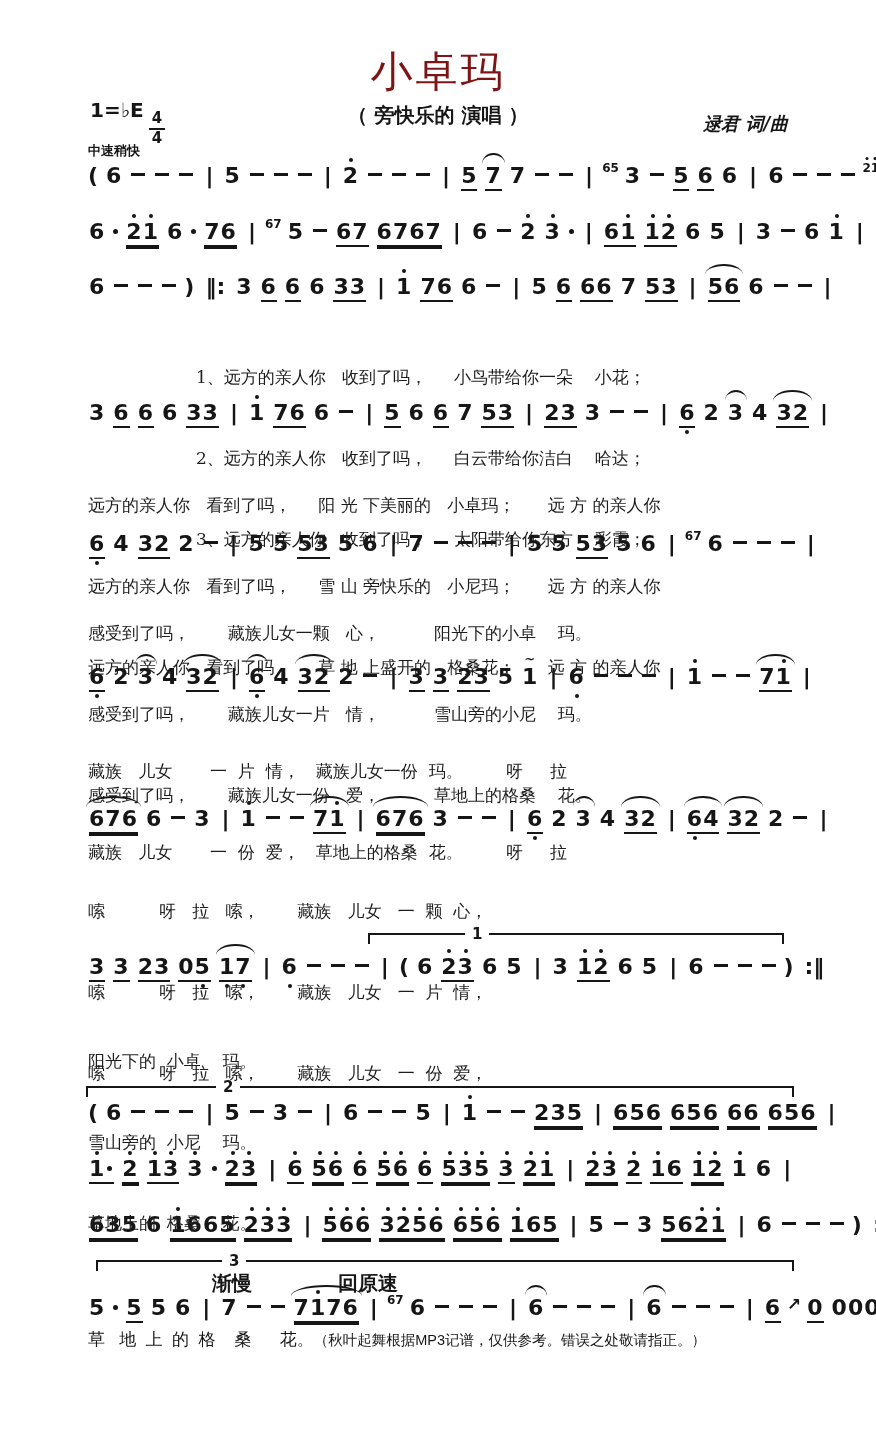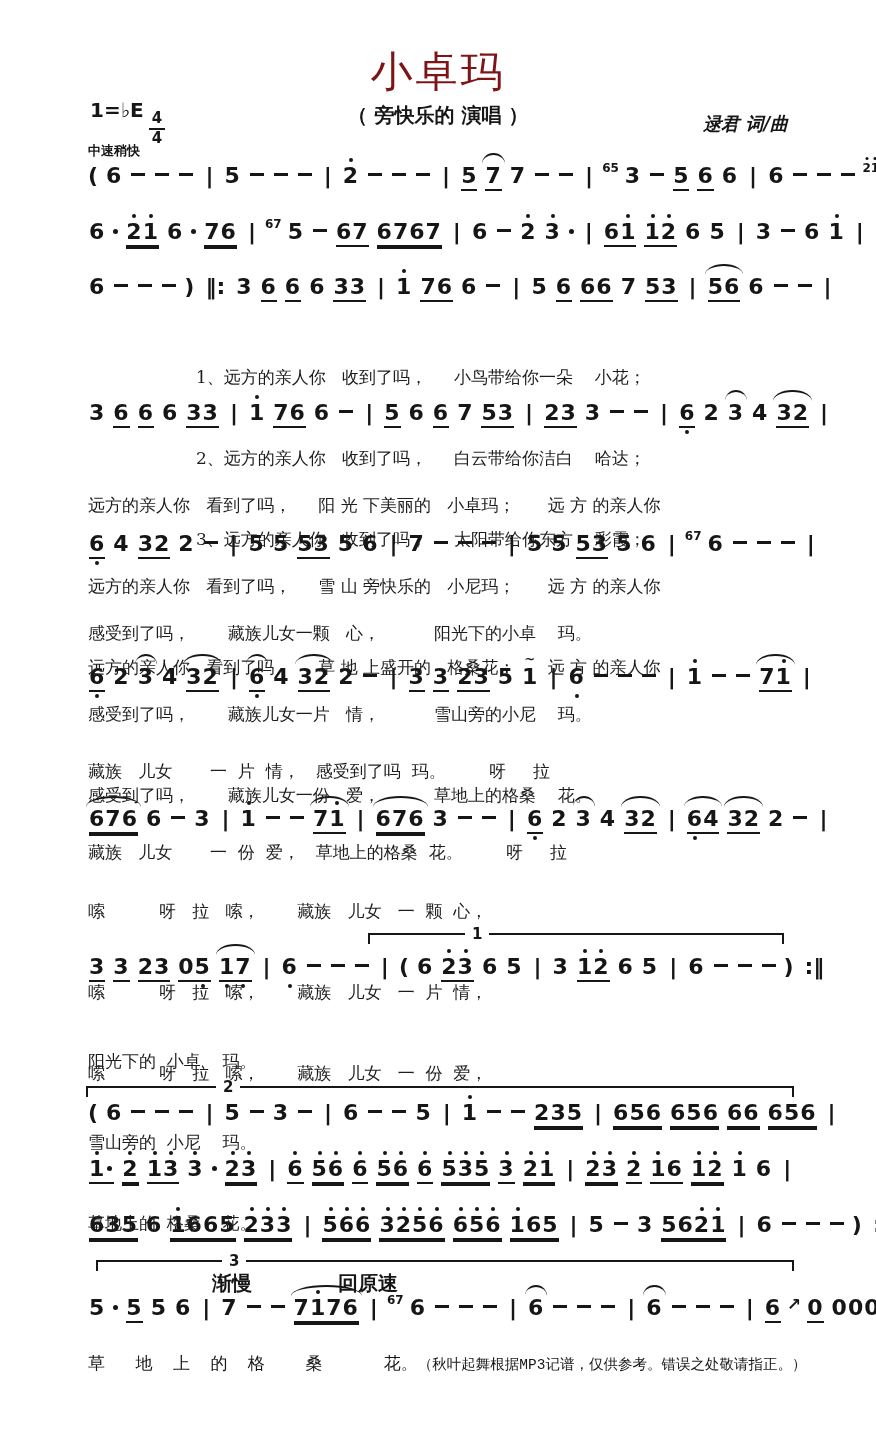--- a/index.html
+++ b/index.html
@@ -43,21 +43,21 @@
   .paren{margin:0 3px;}
   .grace{font-size:12px;vertical-align:11px;margin:0 2px;letter-spacing:0;}
   .grace .da{width:3px;height:3px;top:-5px;}
   .arrow{font-size:17px;margin:0 2px;vertical-align:5px;}
 
   
   .lyr{position:absolute;white-space:pre;font-size:17px;line-height:27px;
        font-family:"DejaVu Serif",serif;color:#1d1d1d;}
   .lyr div{white-space:pre;}
   .footnote{font-size:14.5px;}
-  .finallyr{position:absolute;white-space:pre;font-size:17px;font-family:Liberation Mono, monospace;margin-top:24px;}
+  .finallyr{position:absolute;white-space:pre;font-size:17px;font-family:Liberation Sans, sans-serif;}
 
   
   .volta{position:absolute;border-top:2px solid #161616;border-left:2px solid #161616;
          border-right:2px solid #161616;height:9px;}
   .vlabel{position:absolute;top:-10px;background:#ffffff;padding:0 7px;
           font-size:15px;font-weight:bold;line-height:18px;}
   .tmark{position:absolute;font-size:20px;font-weight:bold;text-align:right;}
 </style>
 </head>
 <body>
@@ -114,21 +114,21 @@
     <div>远方的亲人你   看到了吗，     草 地 上盛开的   格桑花；      远 方 的亲人你</div>
   </div>
 
   <div class="lyr" style="left:88px;top:566px">
     <div>感受到了吗，       藏族儿女一颗   心，          阳光下的小卓    玛。</div>
     <div>感受到了吗，       藏族儿女一片   情，          雪山旁的小尼    玛。</div>
     <div>感受到了吗，       藏族儿女一份   爱，          草地上的格桑    花。</div>
   </div>
 
   <div class="lyr" style="left:88px;top:704px">
-    <div>藏族   儿女       一  片  情，   感受到了吗  玛。        呀     拉</div>
+    <div>藏族   儿女       一  片  情，   藏族儿女一份  玛。        呀     拉</div>
     <div>藏族   儿女       一  份  爱，   草地上的格桑  花。        呀     拉</div>
   </div>
 
   <div class="lyr" style="left:88px;top:844px">
     <div>嗦          呀   拉   嗦，       藏族   儿女   一  颗  心，</div>
     <div>嗦          呀   拉   嗦，       藏族   儿女   一  片  情，</div>
     <div>嗦          呀   拉   嗦，       藏族   儿女   一  份  爱，</div>
   </div>
 
   <div class="lyr" style="left:88px;top:994px">

